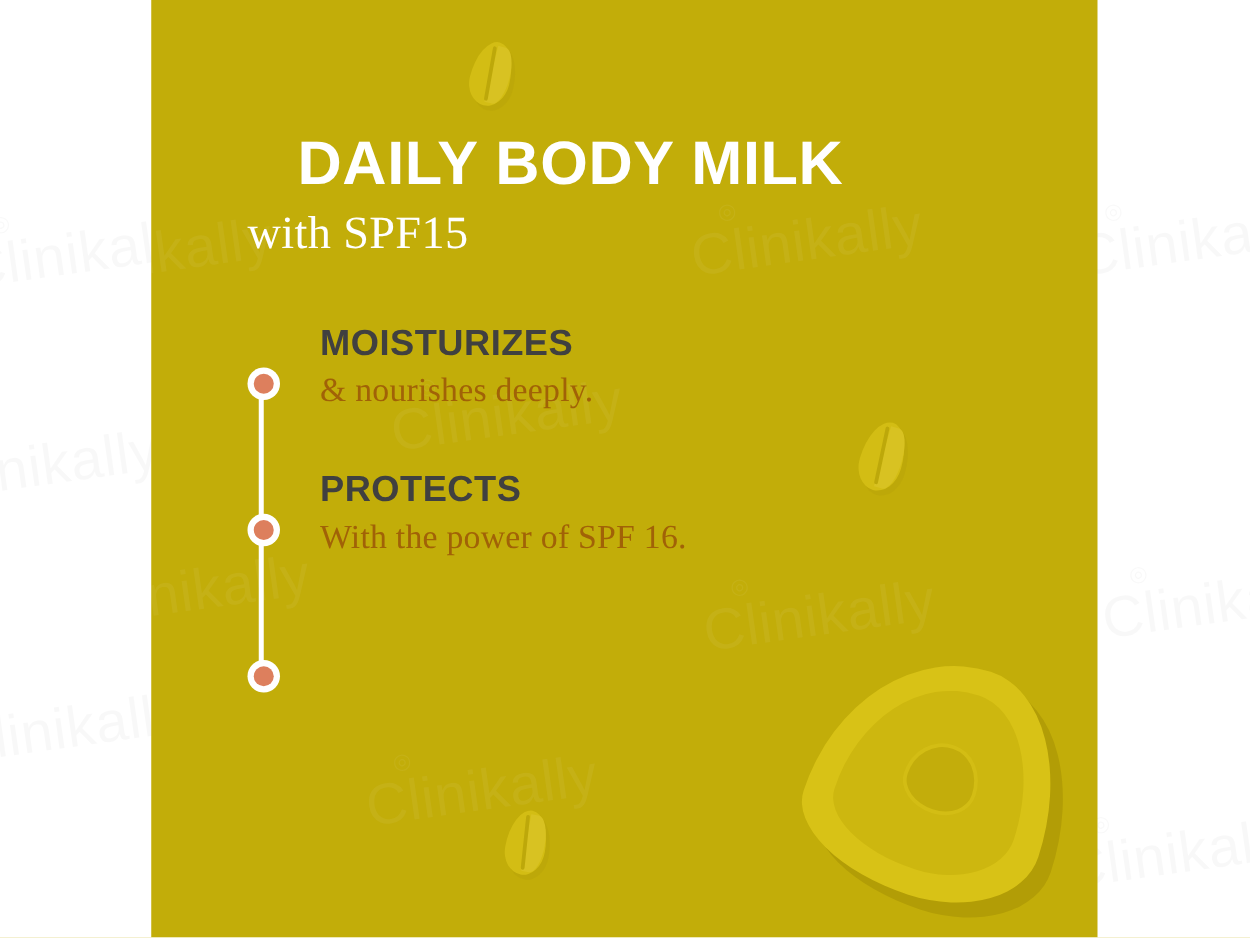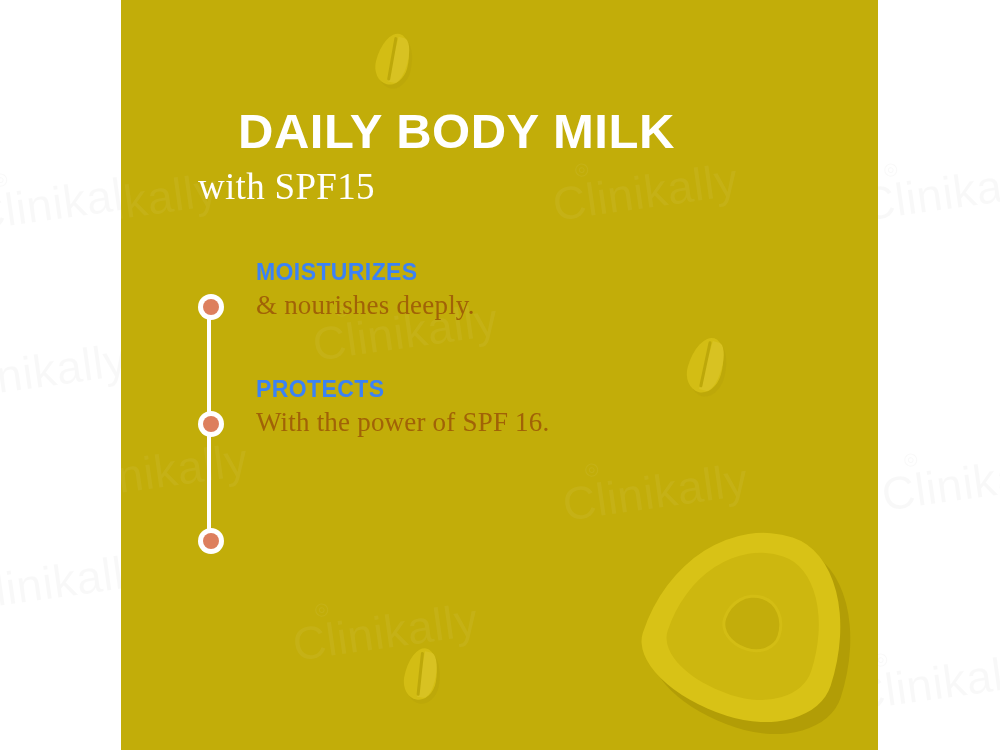--- a/index.html
+++ b/index.html
@@ -204,23 +204,23 @@
   }
 
   .tl-text {
     position: absolute;
     left: 58px;
     top: -27px;
     width: 500px;
   }
   .tl-head {
     font-family: "Liberation Sans", sans-serif;
-    font-size: 23px;
+    font-size: 29px;
     font-weight: bold;
-    color: #3b82f6;
+    color: #404040;
     letter-spacing: 0.4px;
     line-height: 1.15;
     white-space: nowrap;
   }
   .tl-desc {
     font-family: "Liberation Serif", serif;
     font-size: 27px;
     font-weight: 400;
     color: #a16207;
     letter-spacing: 0.2px;

